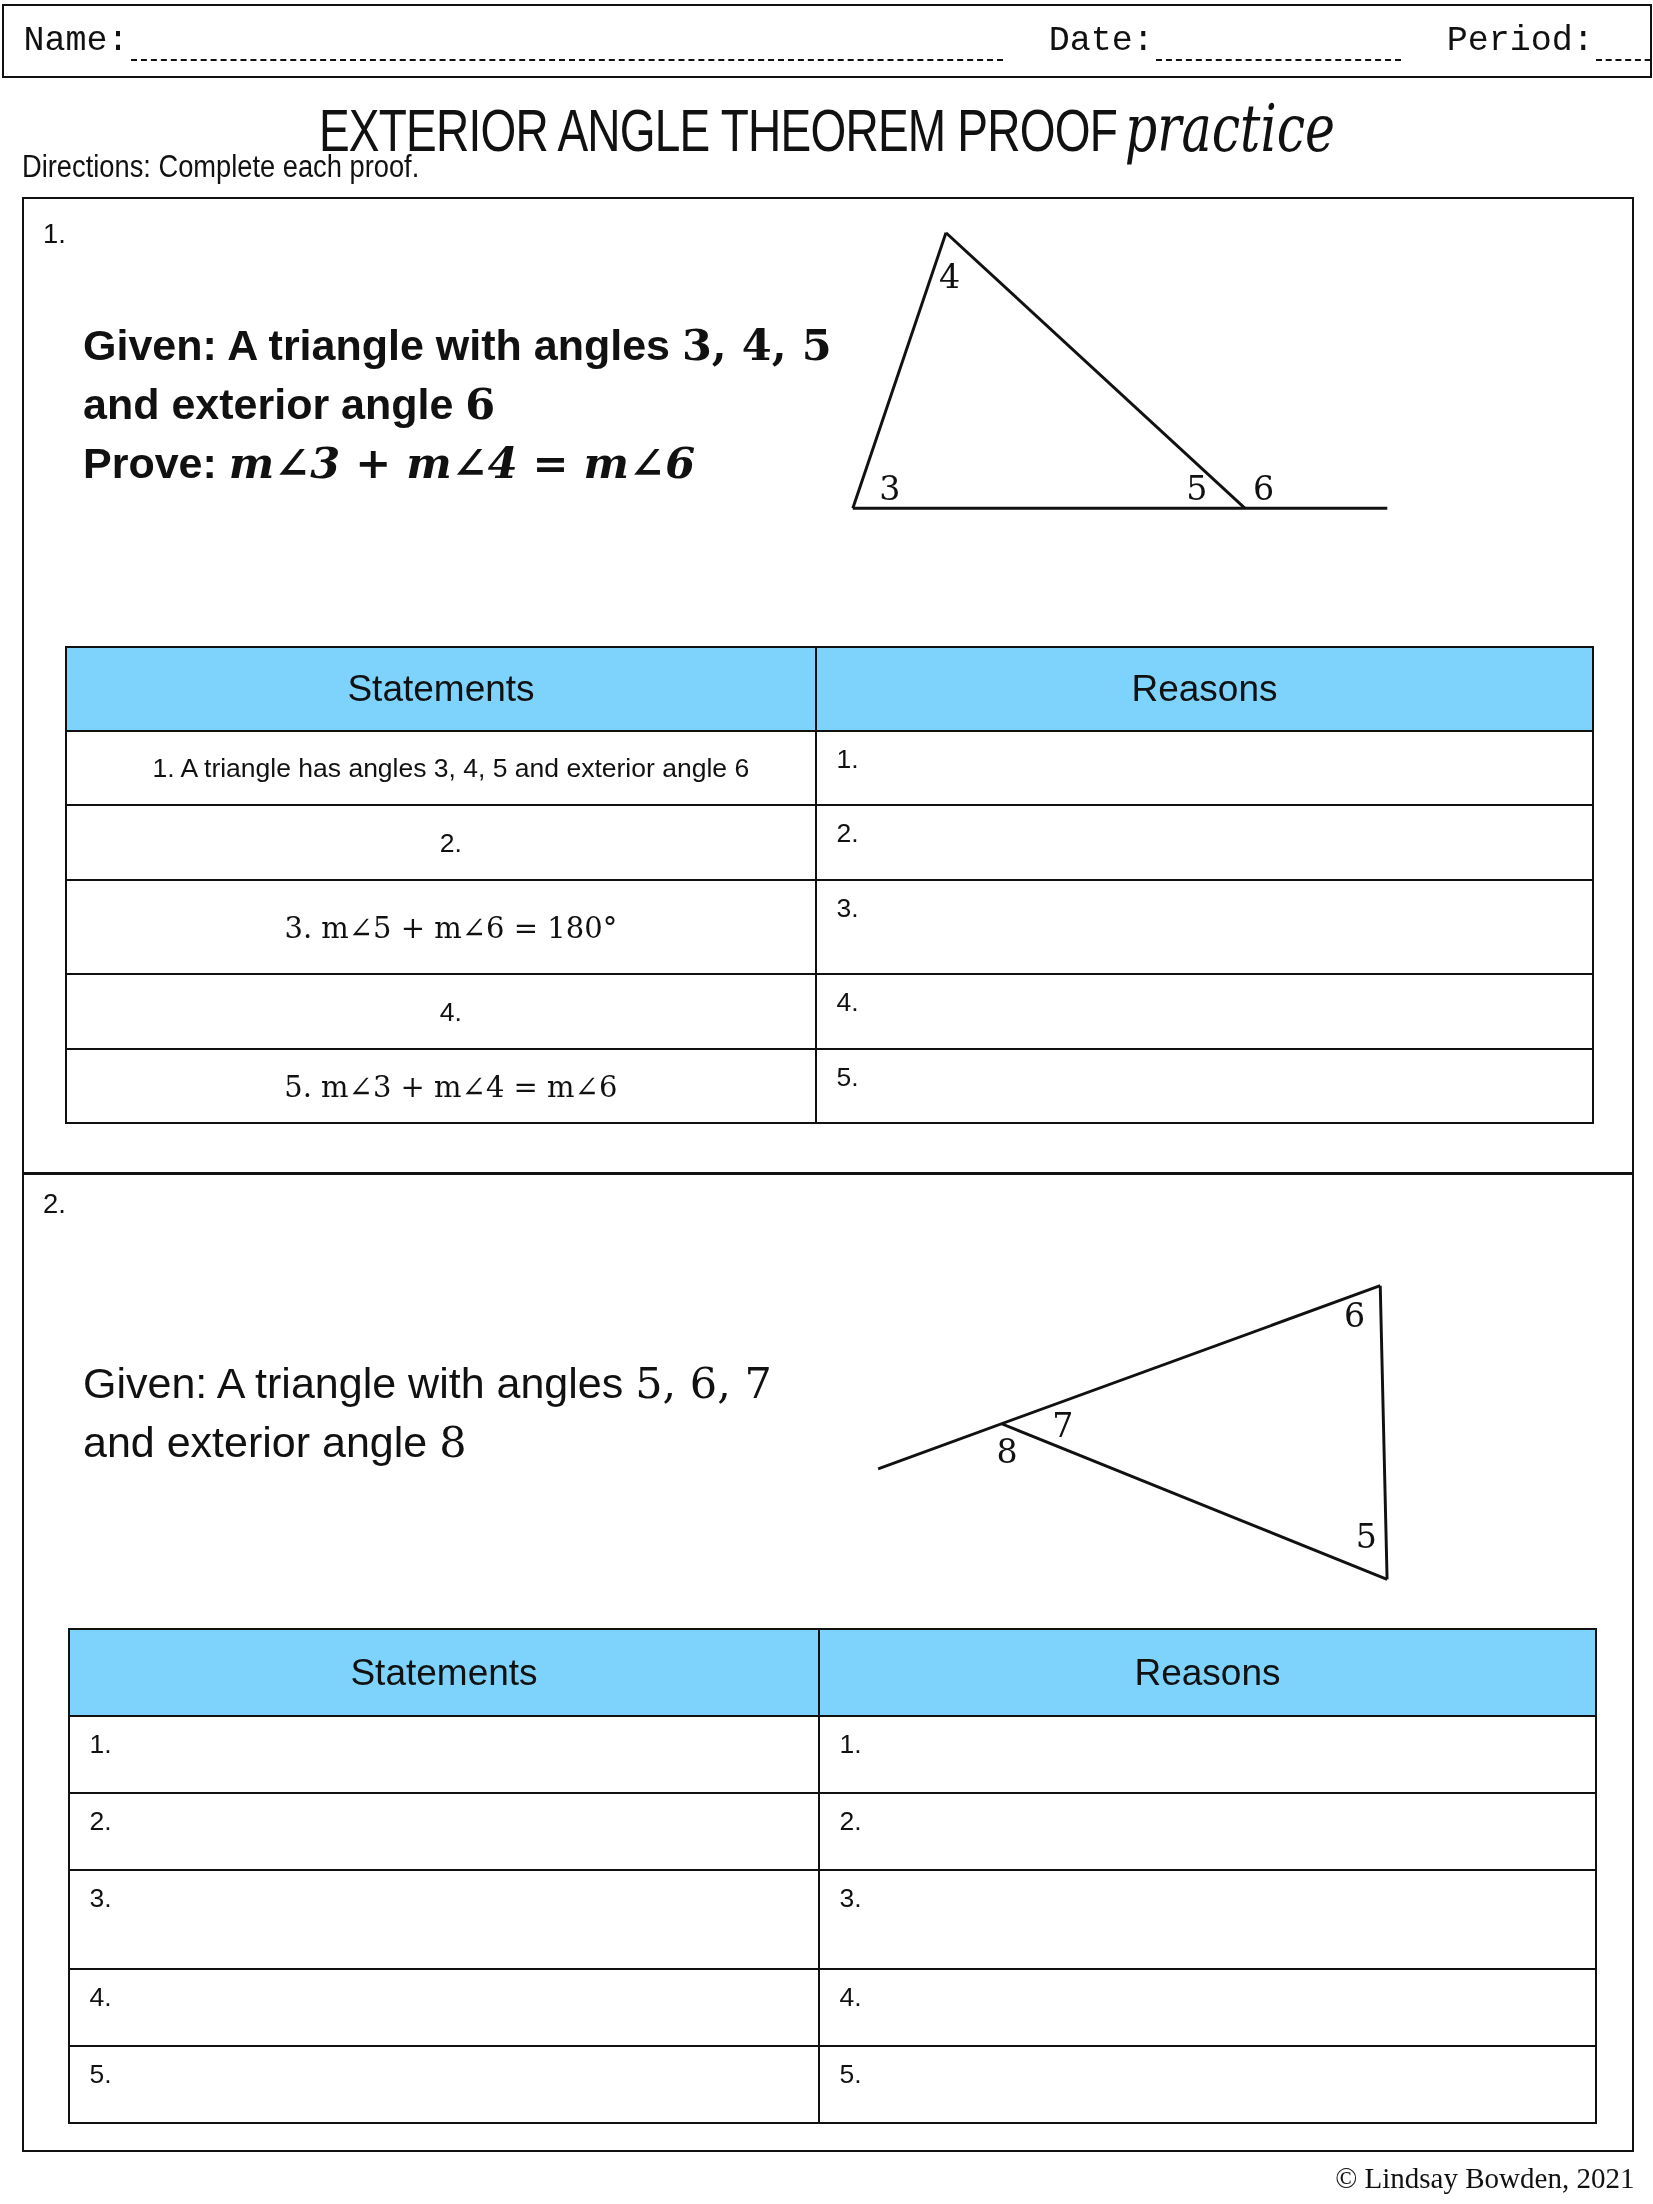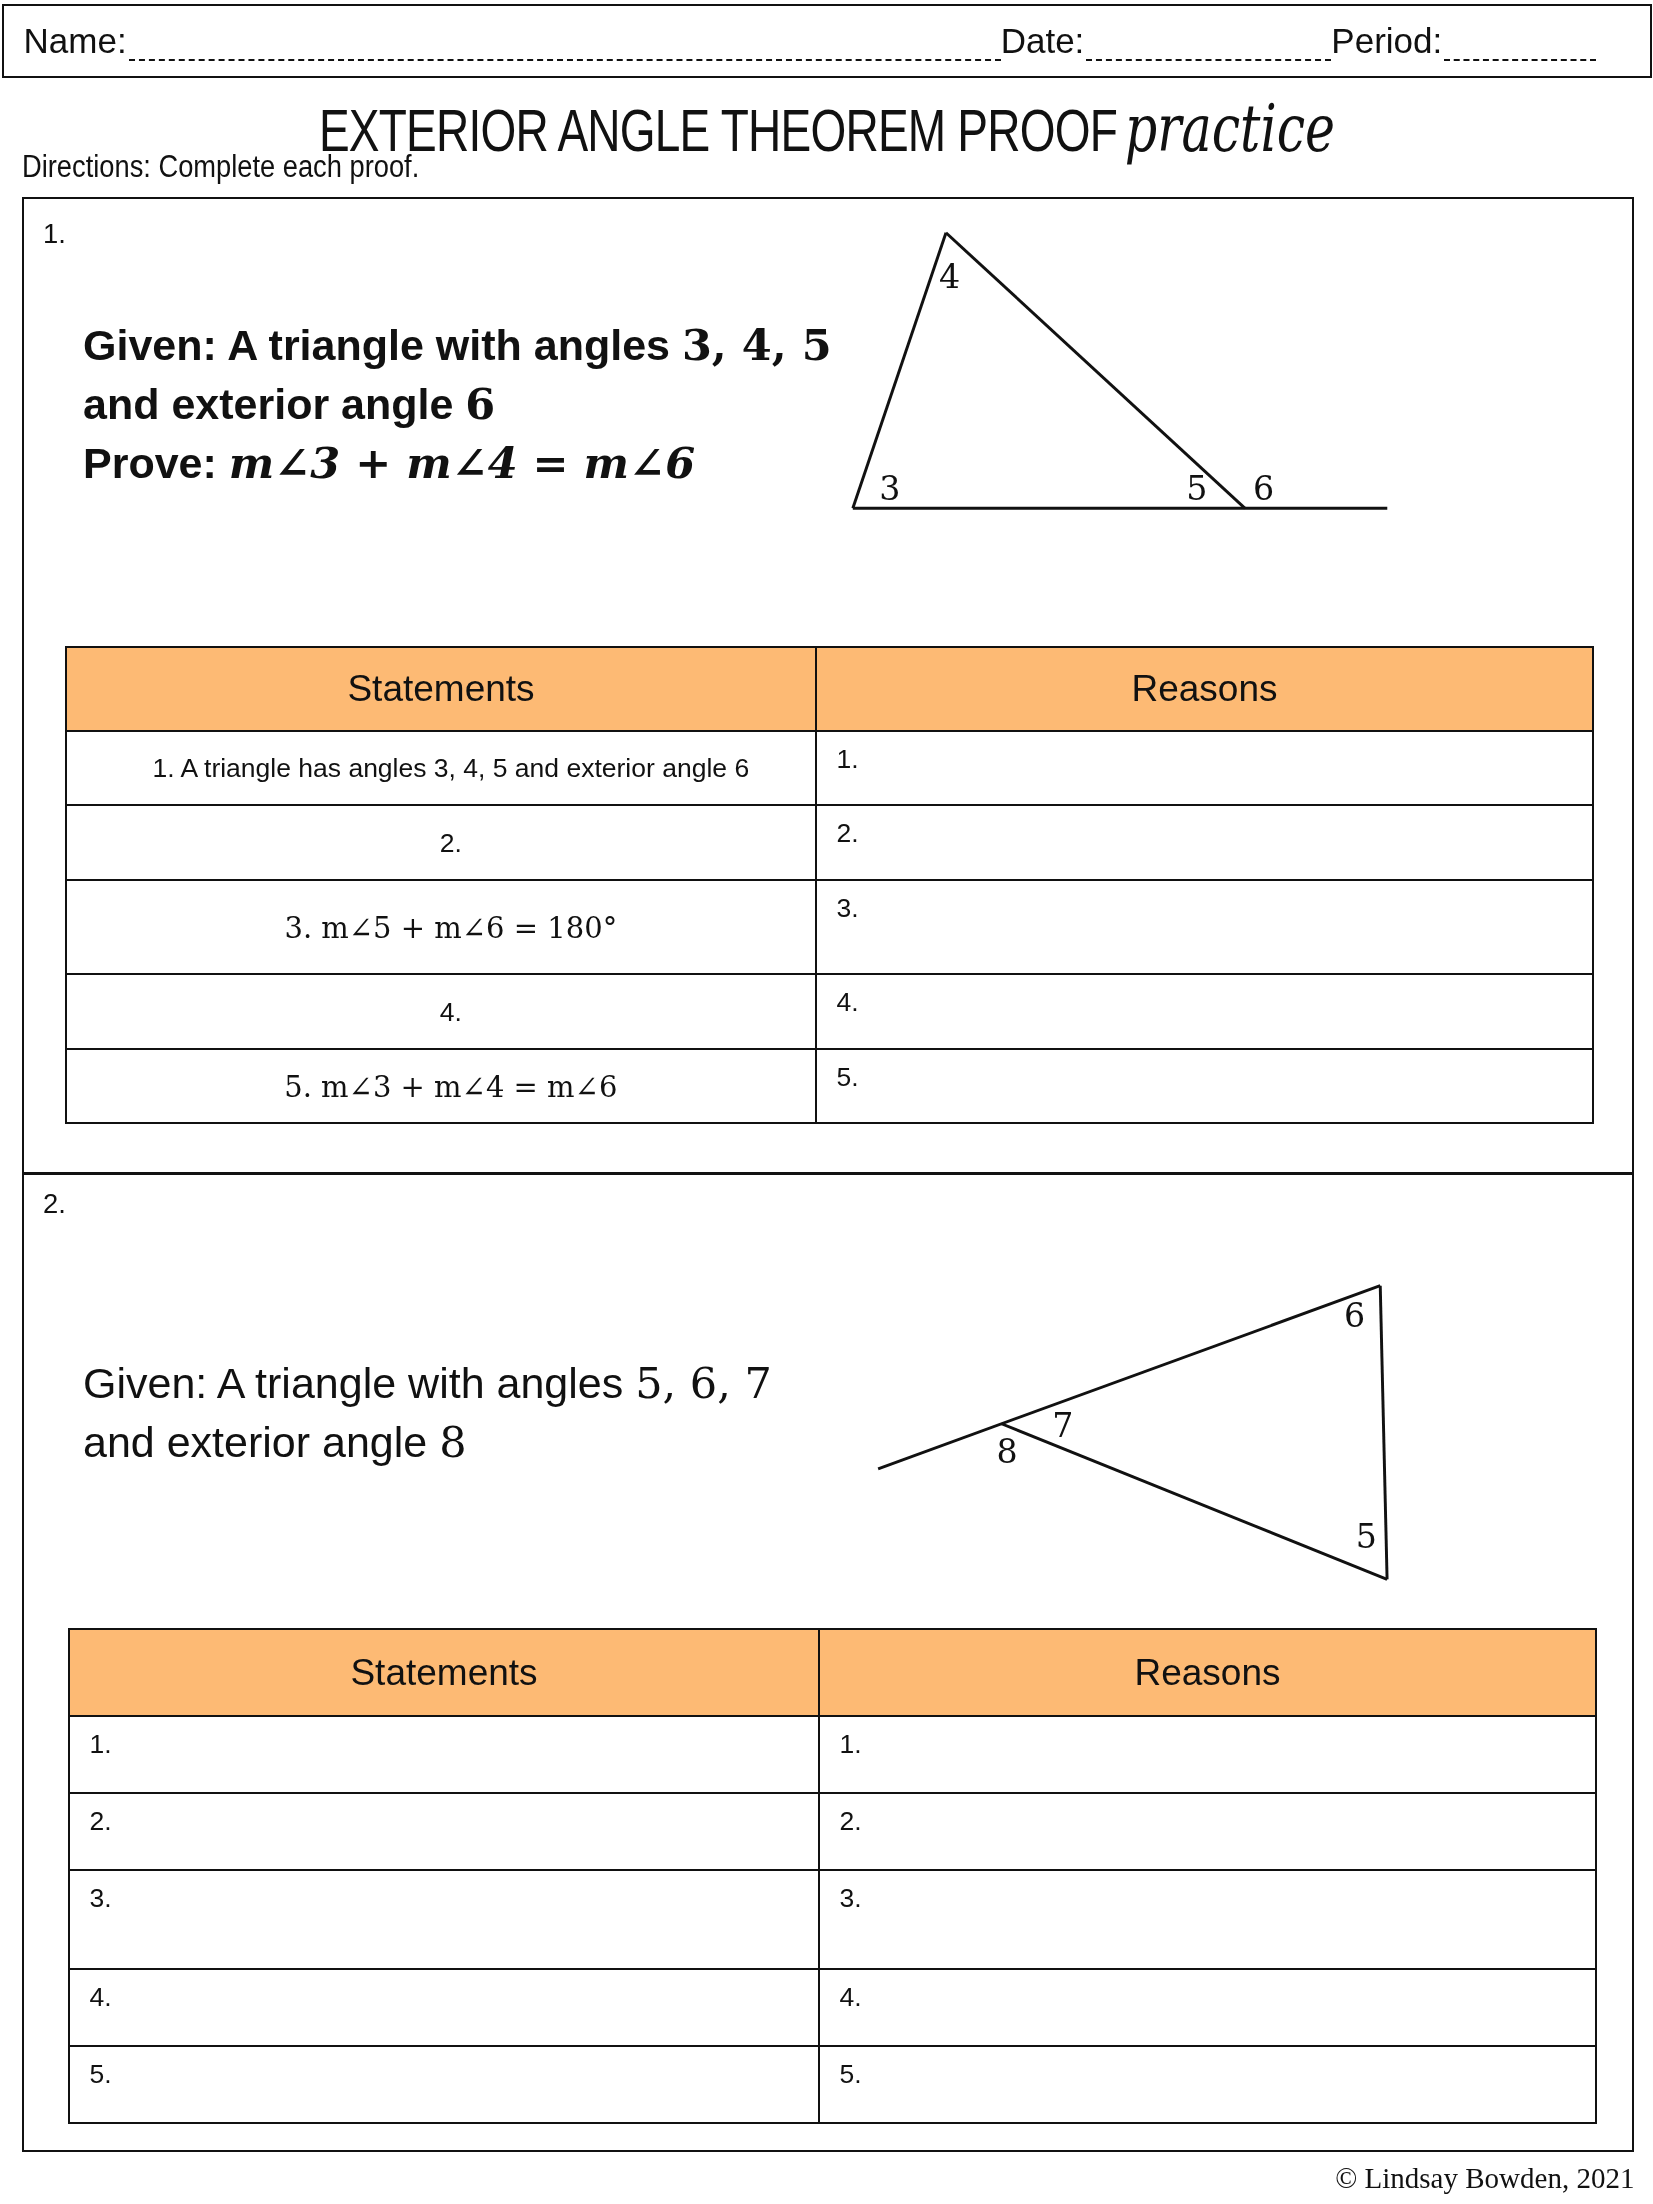--- a/index.html
+++ b/index.html
@@ -2,22 +2,22 @@
 <html><head>
 <meta charset="utf-8">
 <style>
   * { box-sizing: border-box; margin: 0; padding: 0; }
   html, body { width: 1654px; height: 2204px; background: #ffffff; }
   body { position: relative; font-family: "DejaVu Sans", sans-serif; color: #111; overflow: hidden; }
 
   .namebar {
     position: absolute; left: 2px; top: 3.9px; width: 1650px; height: 74px;
     border: 2.9px solid #111; display: flex; align-items: center;
-    padding-left: 19.6px; font-family: Liberation Sans, sans-serif;
-    font-size: 35px; letter-spacing: 0px; white-space: nowrap;
+    padding-left: 19.6px; font-family: Liberation Mono, monospace;
+    font-size: 35px; letter-spacing: 0px; white-space: nowrap; gap: 46px;
   }
   .namebar .fld { display: inline-flex; align-items: flex-end; }
   .namebar .line { display: inline-block; border-bottom: 2.9px dashed #111; height: 29px; margin-left: 2px; }
   .namebar .n-line { width: 872px; }
   .namebar .d-line { width: 245px; }
   .namebar .p-line { width: 152px; }
 
   .title {
     position: absolute; top: 94px; left: 0; width: 1654px; text-align: center;
     font-family: "Liberation Sans", sans-serif; font-size: 59px; line-height: 69px;
@@ -44,21 +44,21 @@
   }
   .given .num { font-family: "DejaVu Serif", serif; }
   .math { font-family: "DejaVu Serif", serif; font-style: normal; }
 
   table.proof {
     position: absolute; border-collapse: collapse; table-layout: fixed;
     font-family: "Liberation Sans", sans-serif;
   }
   table.proof th, table.proof td { border: 2.9px solid #111; }
   table.proof th {
-    background: #fdba74; font-weight: normal; font-size: 37px; text-align: center;
+    background: #7dd3fc; font-weight: normal; font-size: 37px; text-align: center;
   }
   table.proof td { vertical-align: top; padding: 11.8px 0 0 19.6px; font-size: 26.5px; }
   table.proof td.mid { vertical-align: middle; padding-top: 1px; text-align: center; }
   table.proof td .math { font-size: 29px; }
 
   .diagram { position: absolute; }
   .diagram text { font-family: "DejaVu Serif", serif; font-size: 34px; fill: #111; }
 
   .copyright {
     position: absolute; right: 19.6px; top: 2162px; font-family: "Liberation Serif", serif;

